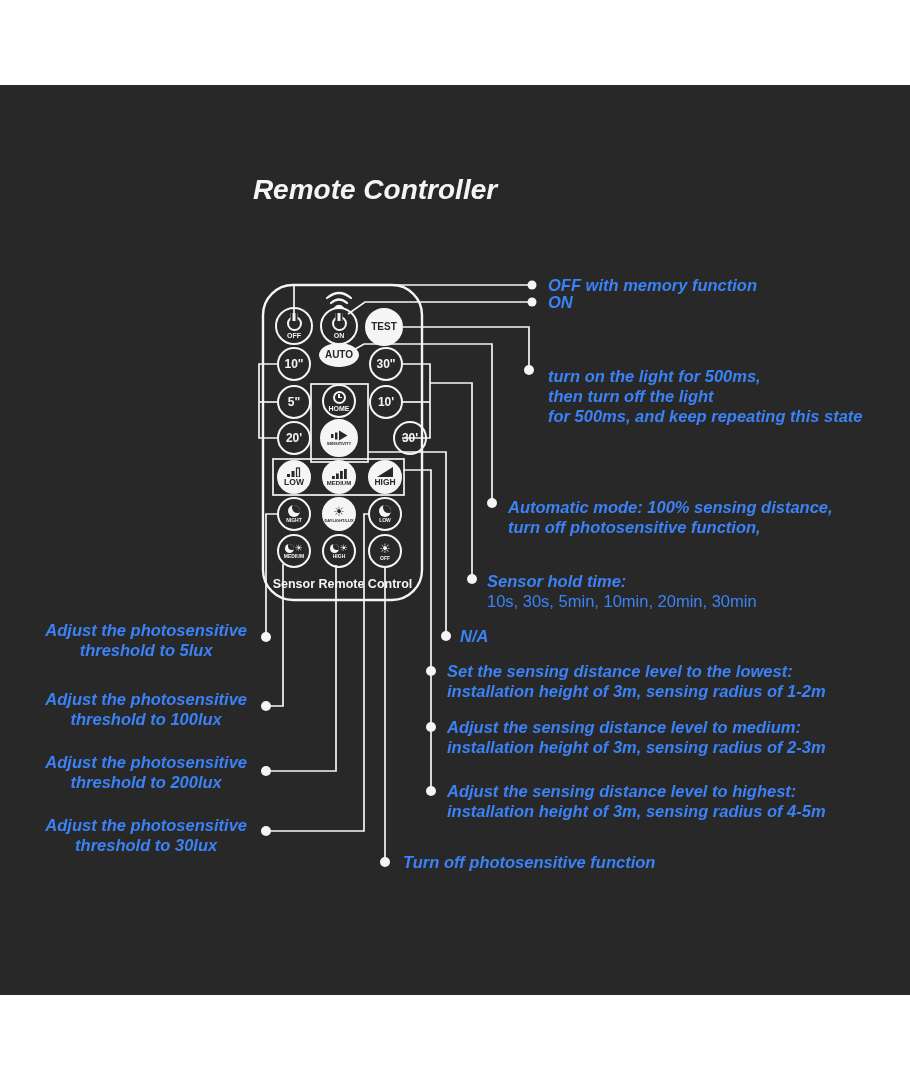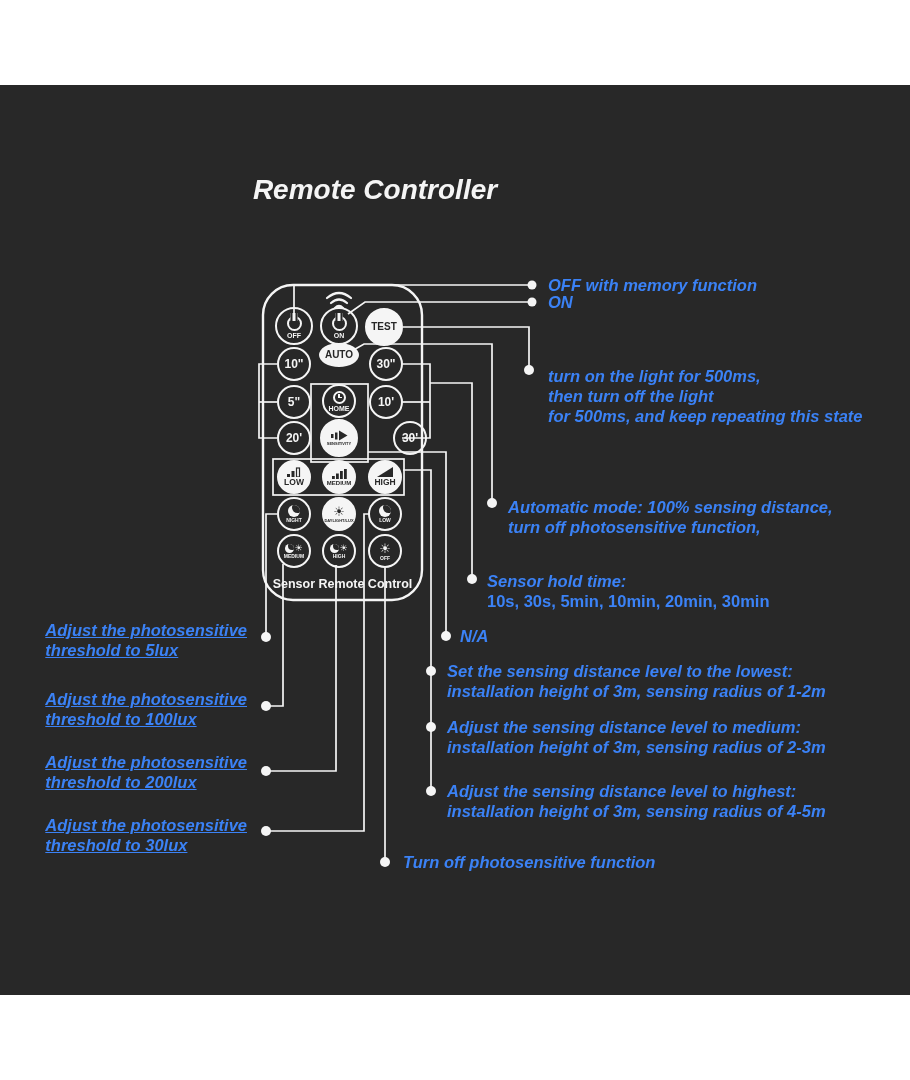--- a/index.html
+++ b/index.html
@@ -37,22 +37,22 @@
   .ic-moon{width:12px;height:12px;border-radius:50%;background:currentColor;position:relative;overflow:hidden;}
   .ic-moon:after{content:'';position:absolute;left:4px;top:-3px;width:11px;height:11px;border-radius:50%;background:#282828;}
   .ic-moon.small{width:9px;height:9px;}
   .ic-moon.small:after{left:3px;top:-2px;width:8px;height:8px;}
   .ic-sun{font-size:13px;line-height:13px;font-family:"DejaVu Sans", sans-serif;}
   .ic-sun.small{font-size:9px;line-height:9px;}
   .ic-moonsun{display:flex;align-items:center;gap:0px;}
 
   
   .co{position:absolute;color:#3b82f6;font:italic 700 16.5px/20px "Liberation Sans", sans-serif;white-space:nowrap;}
-  .co .reg{font-style:normal;font-weight:700;}
-  .co.right-align{text-align:left;text-decoration:underline;}
+  .co .reg{font-style:normal;font-weight:400;}
+  .co.right-align{text-align:center;}
   #remote-footer{position:absolute;left:263px;top:577px;width:159px;text-align:center;
                  color:#f5f5f5;font:700 12.5px/15px "Liberation Sans", sans-serif;}
 </style>
 </head>
 <body>
 
 <div id="stage">
   <div id="panel"></div>
 
   <div id="title">Remote Controller</div>

